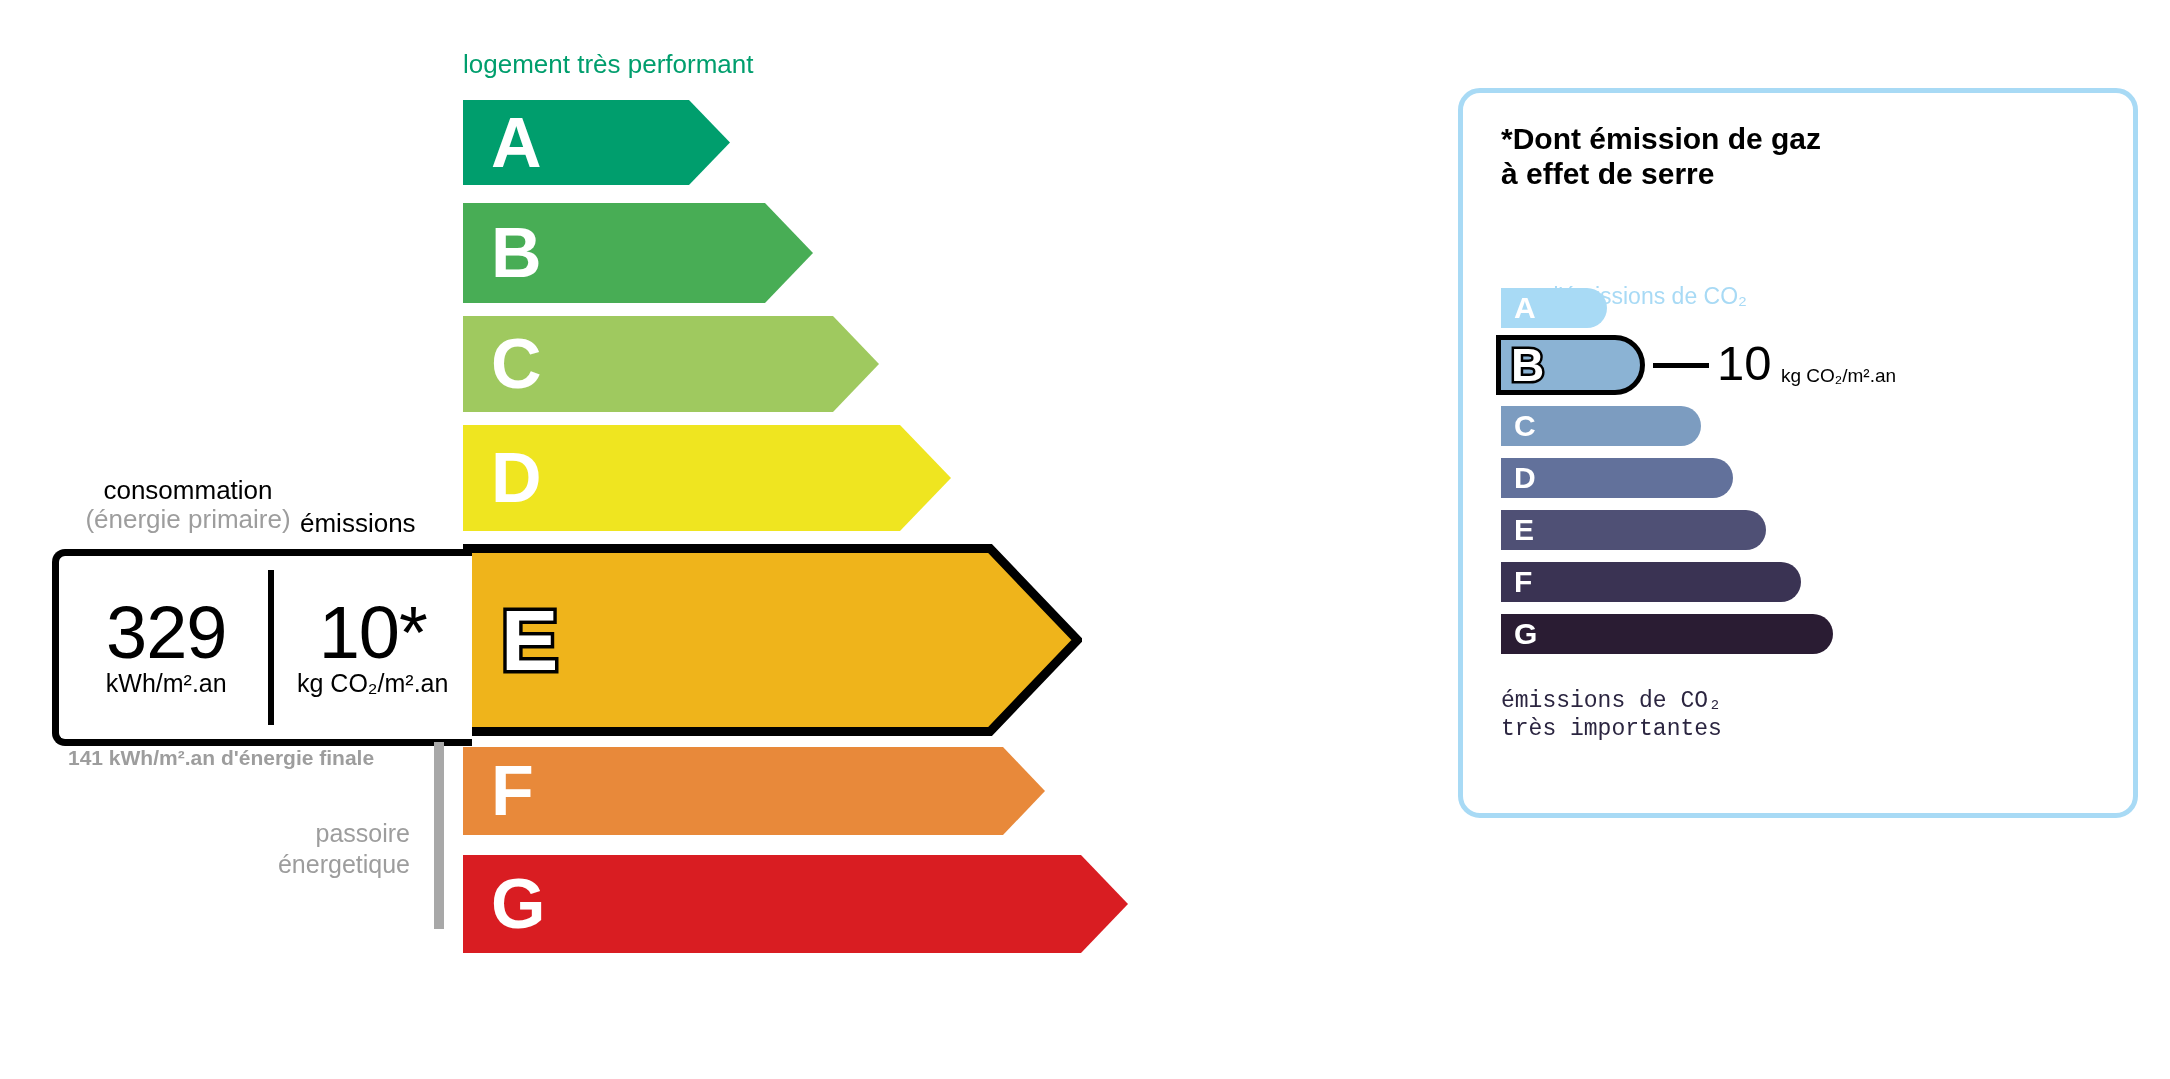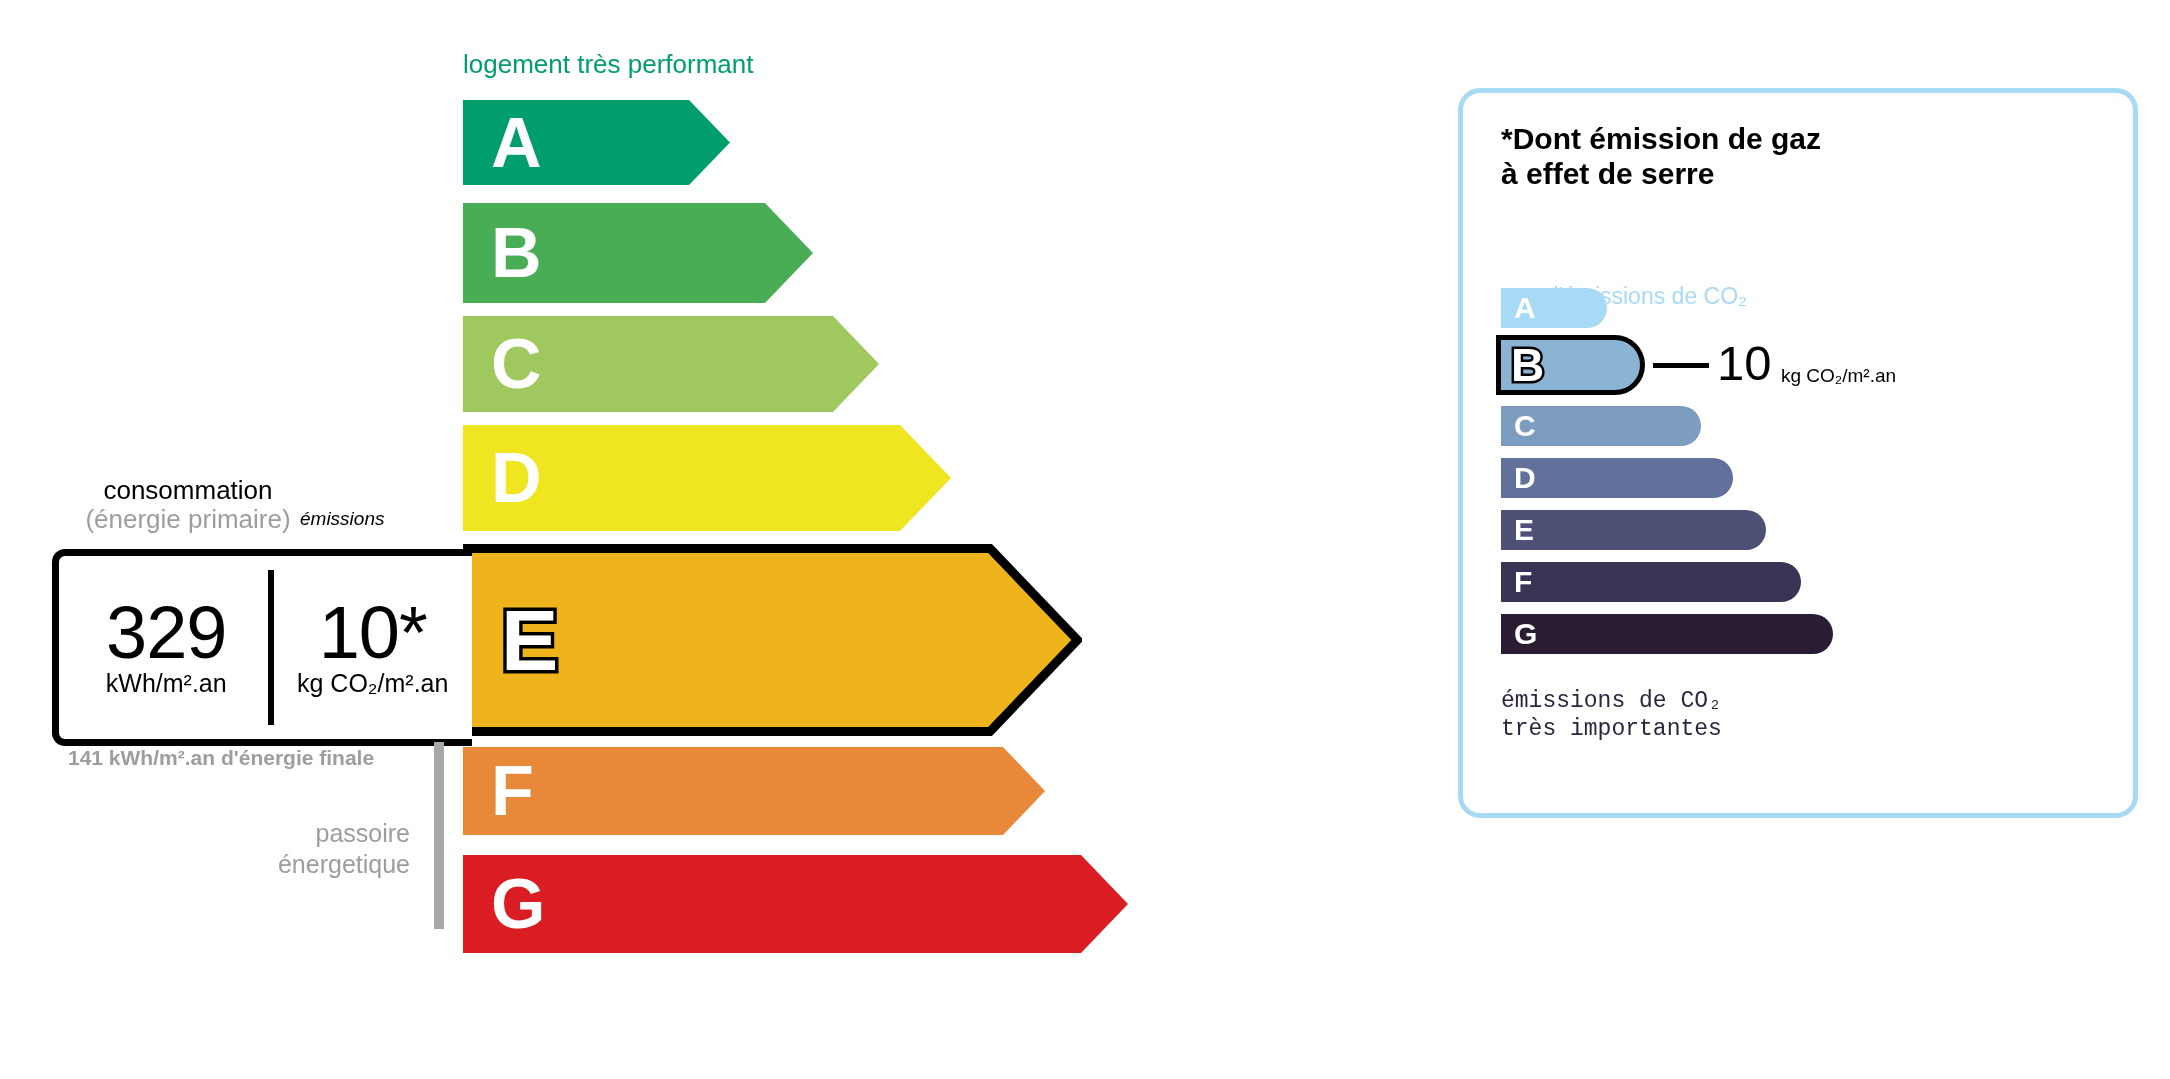--- a/index.html
+++ b/index.html
@@ -125,23 +125,22 @@
     font-size: 26px;
     color: #000000;
     line-height: 1.12;
     margin-left: 16px;
   }
   .label-conso .sub { color: #9d9d9d; display: block; }
   .label-emis {
     position: absolute;
     left: 300px;
     top: 508px;
-    font-size: 19px;
-    color: #000000;
-    font-style: italic;
+    font-size: 26px;
+    color: #000000;
   }
 
   .note-final {
     position: absolute;
     left: 68px;
     top: 745px;
     font-size: 21px;
     color: #9d9d9d;
     line-height: 1.22;
     font-weight: bold;

